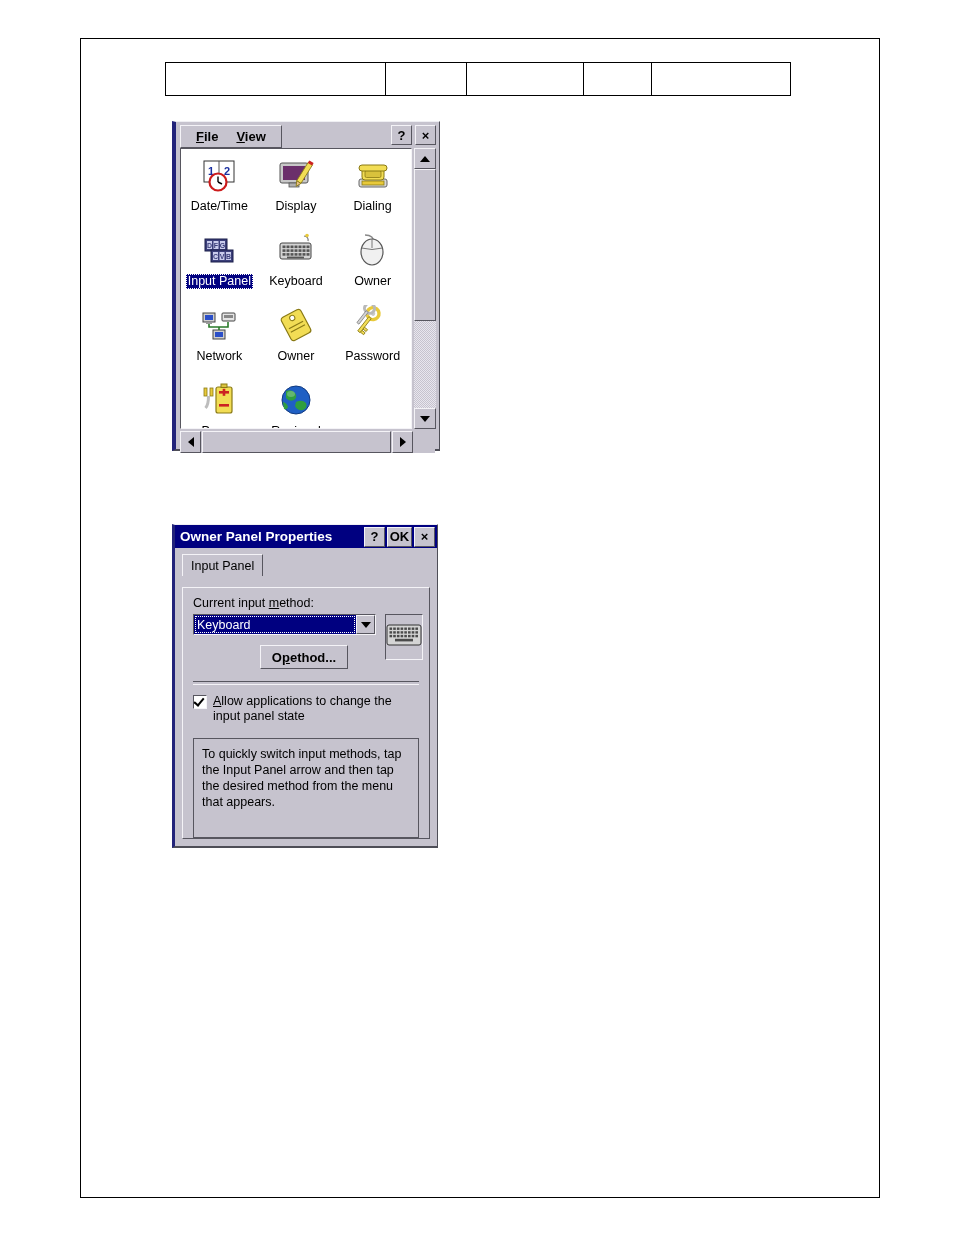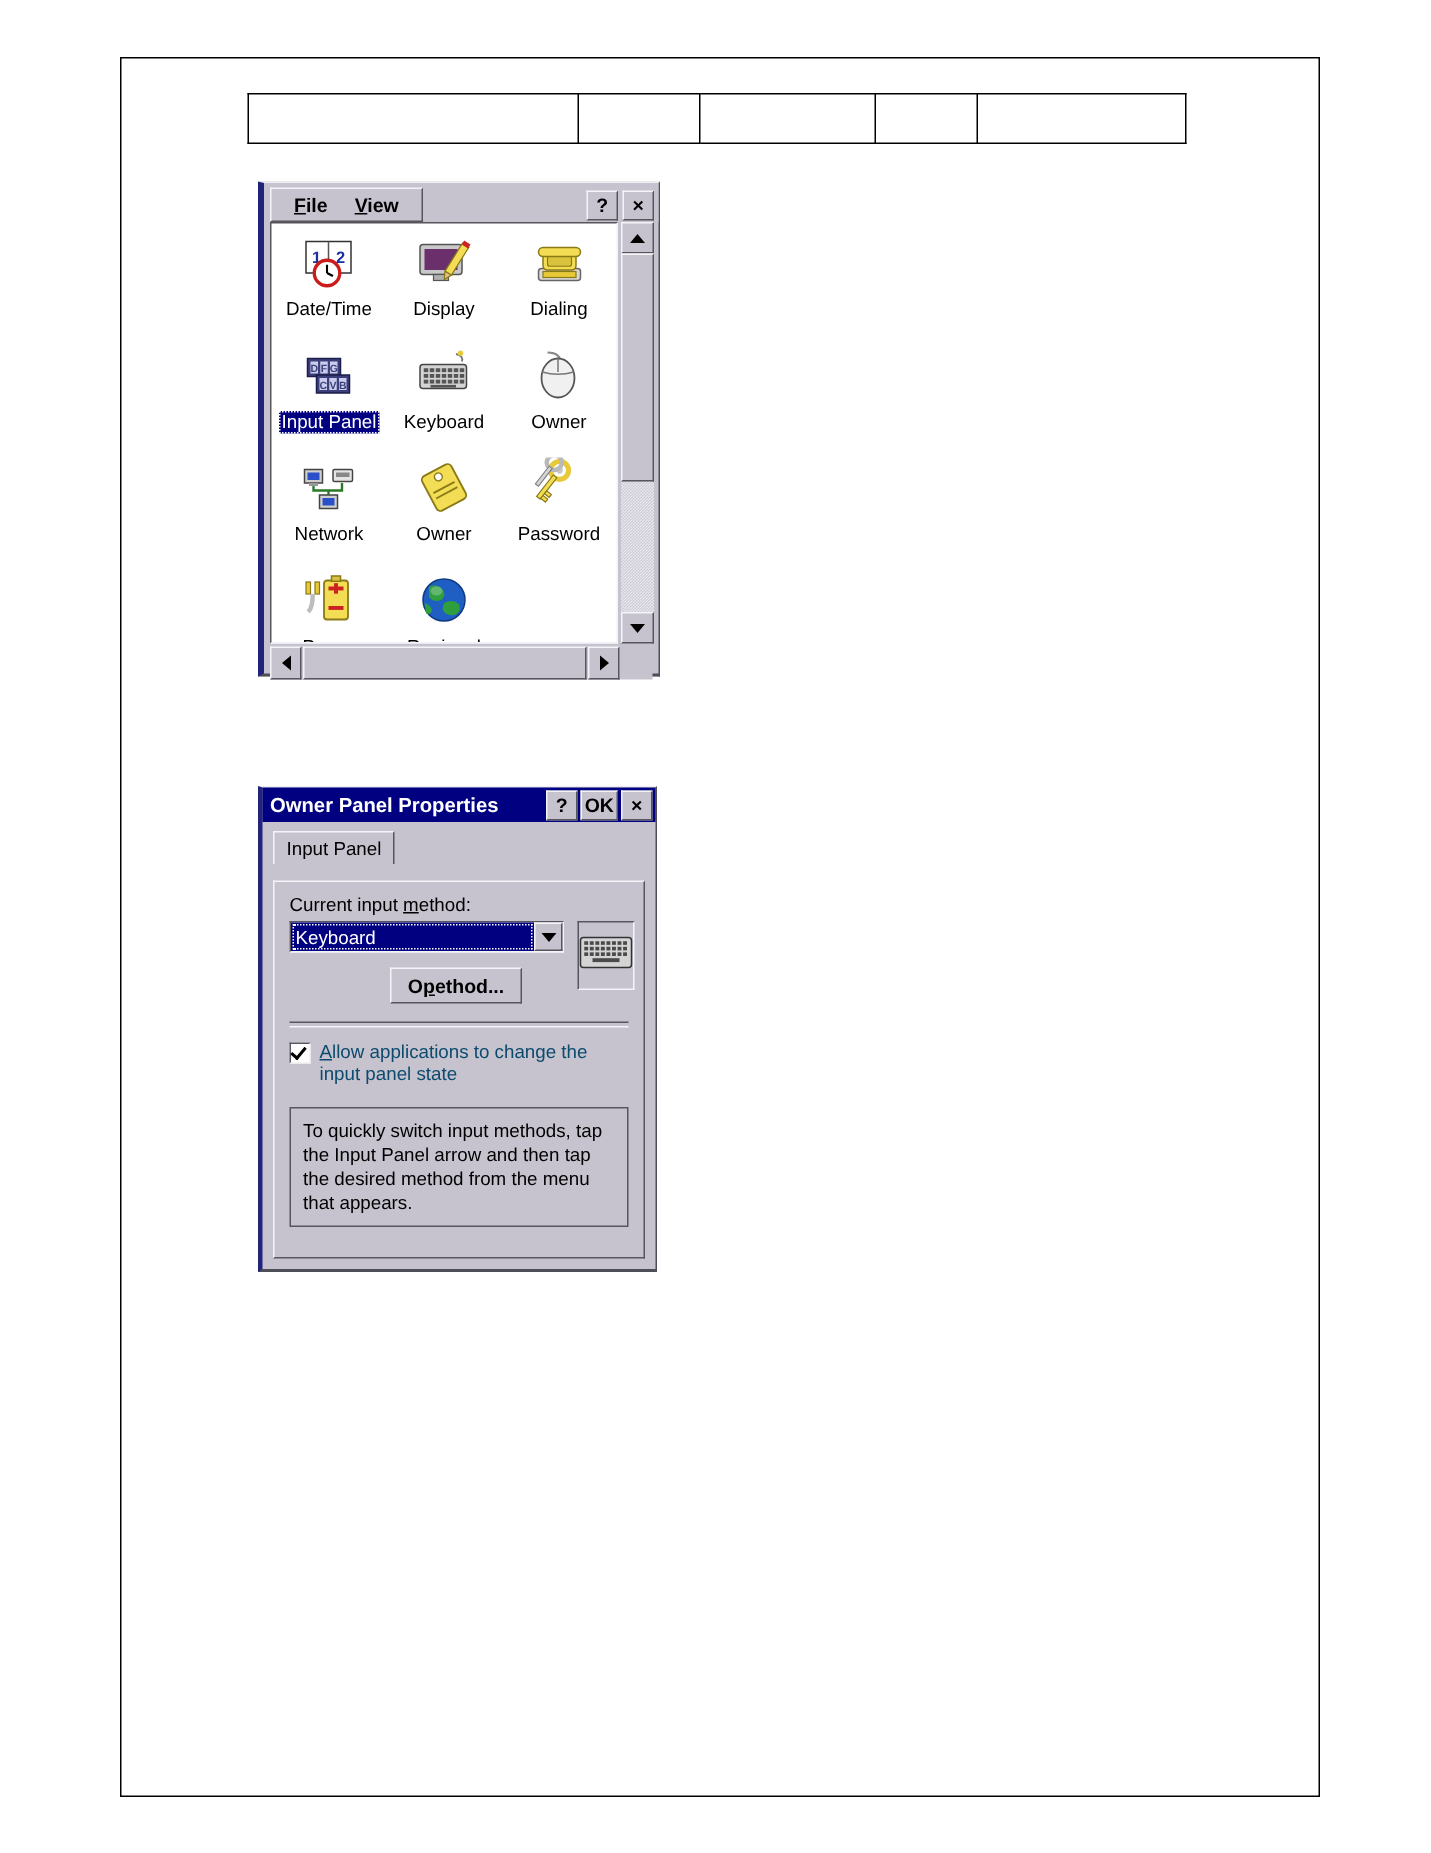--- a/index.html
+++ b/index.html
@@ -56,21 +56,20 @@
     border-bottom: 2px solid #4e4e57;
   }
 
   .cp-menubar {
     position: relative;
     height: 26px;
     background: #c6c3ce;
     padding: 3px 2px 0 4px;
     box-sizing: border-box;
     display: flex;
-    align-items: center;
   }
   .menu-group {
     display: flex;
     align-items: center;
     height: 21px;
     background: #c6c3ce;
     border-top: 1.5px solid #f4f3f7;
     border-left: 1.5px solid #f4f3f7;
     border-right: 1.5px solid #57565f;
     border-bottom: 1.5px solid #57565f;
@@ -422,24 +421,24 @@
   }
   .chkbox.checked::after {
     content: "";
     position: absolute;
     left: 2px; top: 0px;
     width: 4px; height: 8px;
     border-right: 2px solid #000;
     border-bottom: 2px solid #000;
     transform: rotate(40deg);
   }
-  .chk-text { font-size: 12.5px; color: #0c4a6e; line-height: 15px; }
+  .chk-text { font-size: 12.5px; color: #000000; line-height: 15px; }
   .infobox {
     margin-top: 14px;
-    height: 80px;
+    height: 100px;
     background: #c6c3ce;
     border: 1.2px solid #57565f;
     box-sizing: border-box;
     padding: 7px 8px;
     font-size: 12.5px;
     color: #000;
     line-height: 16px;
   }
 </style>
 </head>

